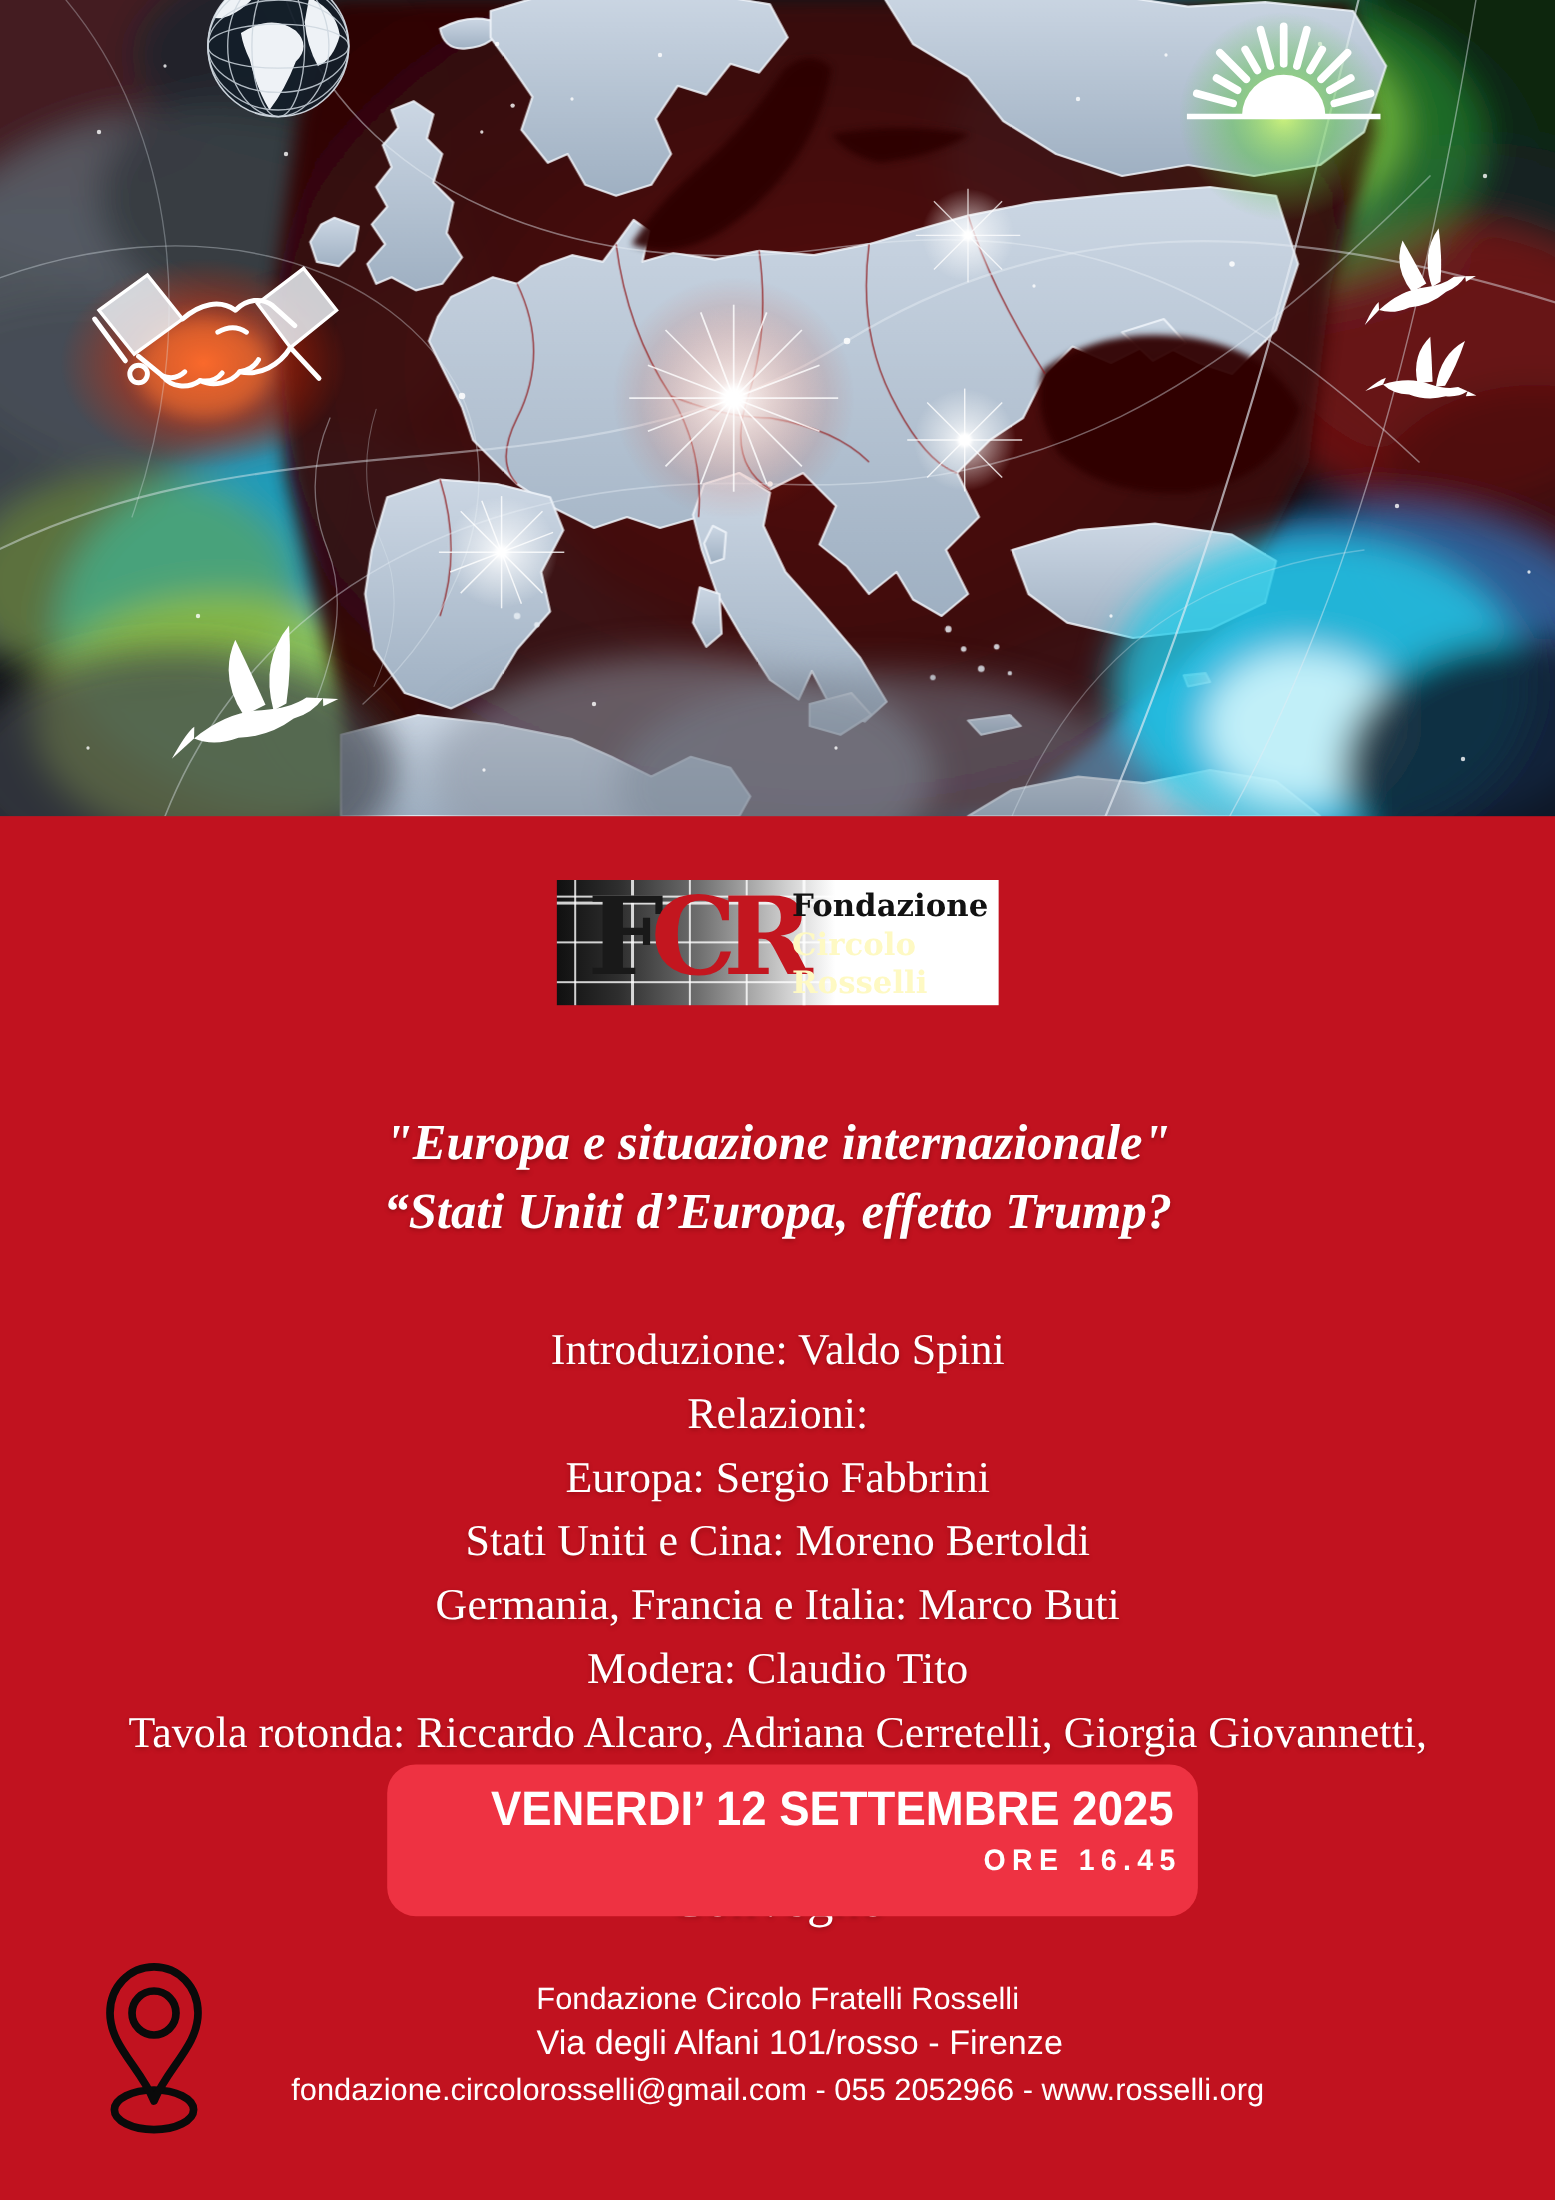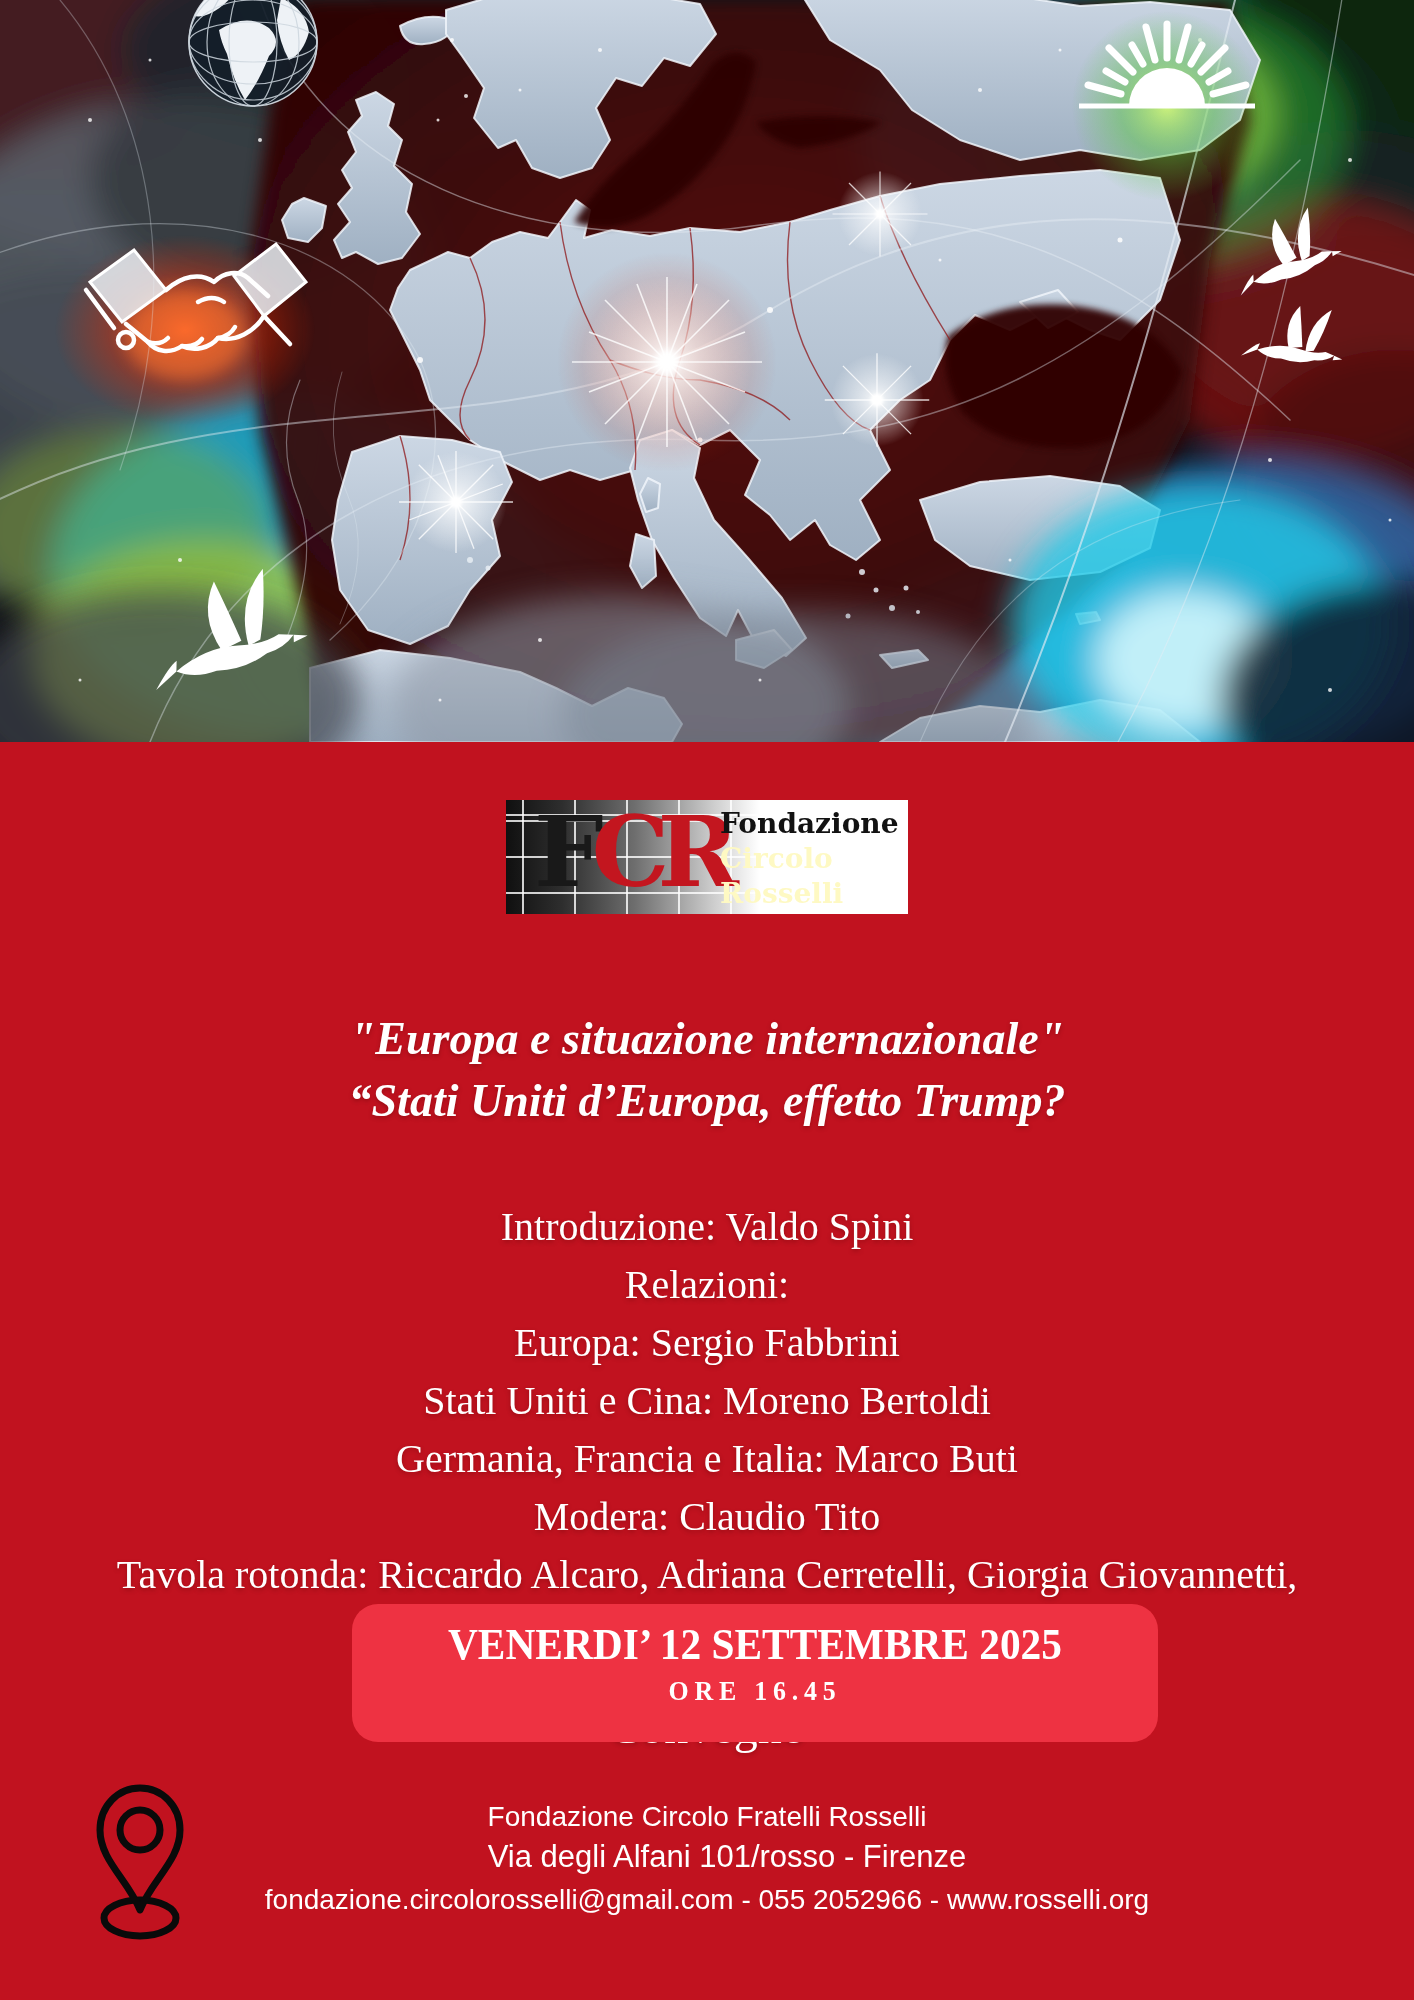--- a/index.html
+++ b/index.html
@@ -22,21 +22,21 @@
   .logo-words .w1{color:#121212;}
   .logo-words .w2,.logo-words .w3{color:#fef9c3;}
 
   .kicker{position:absolute;left:0;top:957px;width:100%;text-align:center;color:#fff;font-size:48px;line-height:56px;text-shadow:0 2px 4px rgba(80,0,0,.35);}
   .title{position:absolute;left:0;width:100%;text-align:center;color:#fff;font-weight:bold;font-style:italic;font-size:46px;line-height:54px;text-shadow:0 2px 4px rgba(80,0,0,.35);}
   .t1{top:270px;}
   .t2{top:332px;}
 
   .program{position:absolute;left:0;top:456px;width:100%;text-align:center;color:#fff;font-size:40px;line-height:58px;text-shadow:0 2px 4px rgba(80,0,0,.35);}
 
-  .badge{position:absolute;left:352px;top:862px;width:806px;height:138px;border-radius:26px;background:#ee3242;text-align:center;color:#fff;font-family:Liberation Serif, serif;}
+  .badge{position:absolute;left:352px;top:862px;width:737px;height:138px;border-radius:26px;background:#ee3242;text-align:right;color:#fff;font-family:Liberation Sans, sans-serif;}
   .badge-date{margin-top:12px;font-size:44px;line-height:58px;font-weight:bold;transform:scaleX(.94);transform-origin:center;white-space:nowrap;}
   .badge-time{font-size:27px;line-height:34px;letter-spacing:6px;font-weight:bold;transform:scaleX(.96);}
 
   .footer-text{position:absolute;left:0;width:100%;text-align:center;color:#fff;font-family:"Liberation Sans",sans-serif;}
   .f1{top:1056px;font-size:28px;line-height:38px;}
   .f2{top:1095px;font-size:31px;line-height:40px;padding-left:20px;}
   .f3{top:1140px;font-size:28px;line-height:36px;}
   .pin{position:absolute;left:86px;top:1040px;}
 </style>
 </head>

